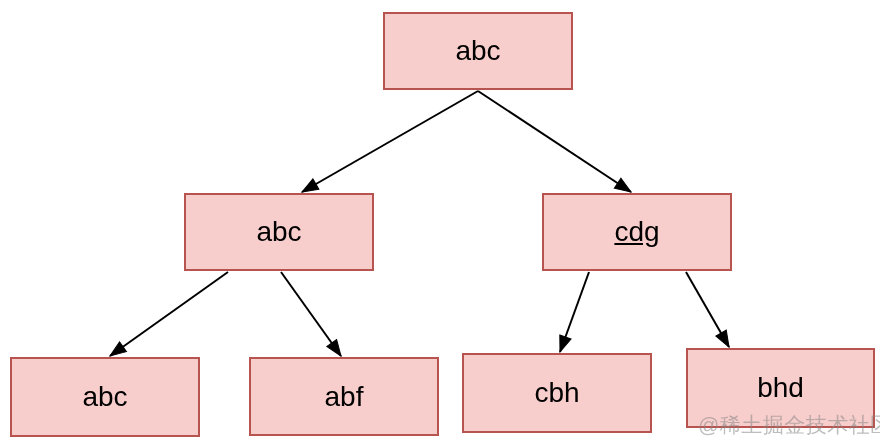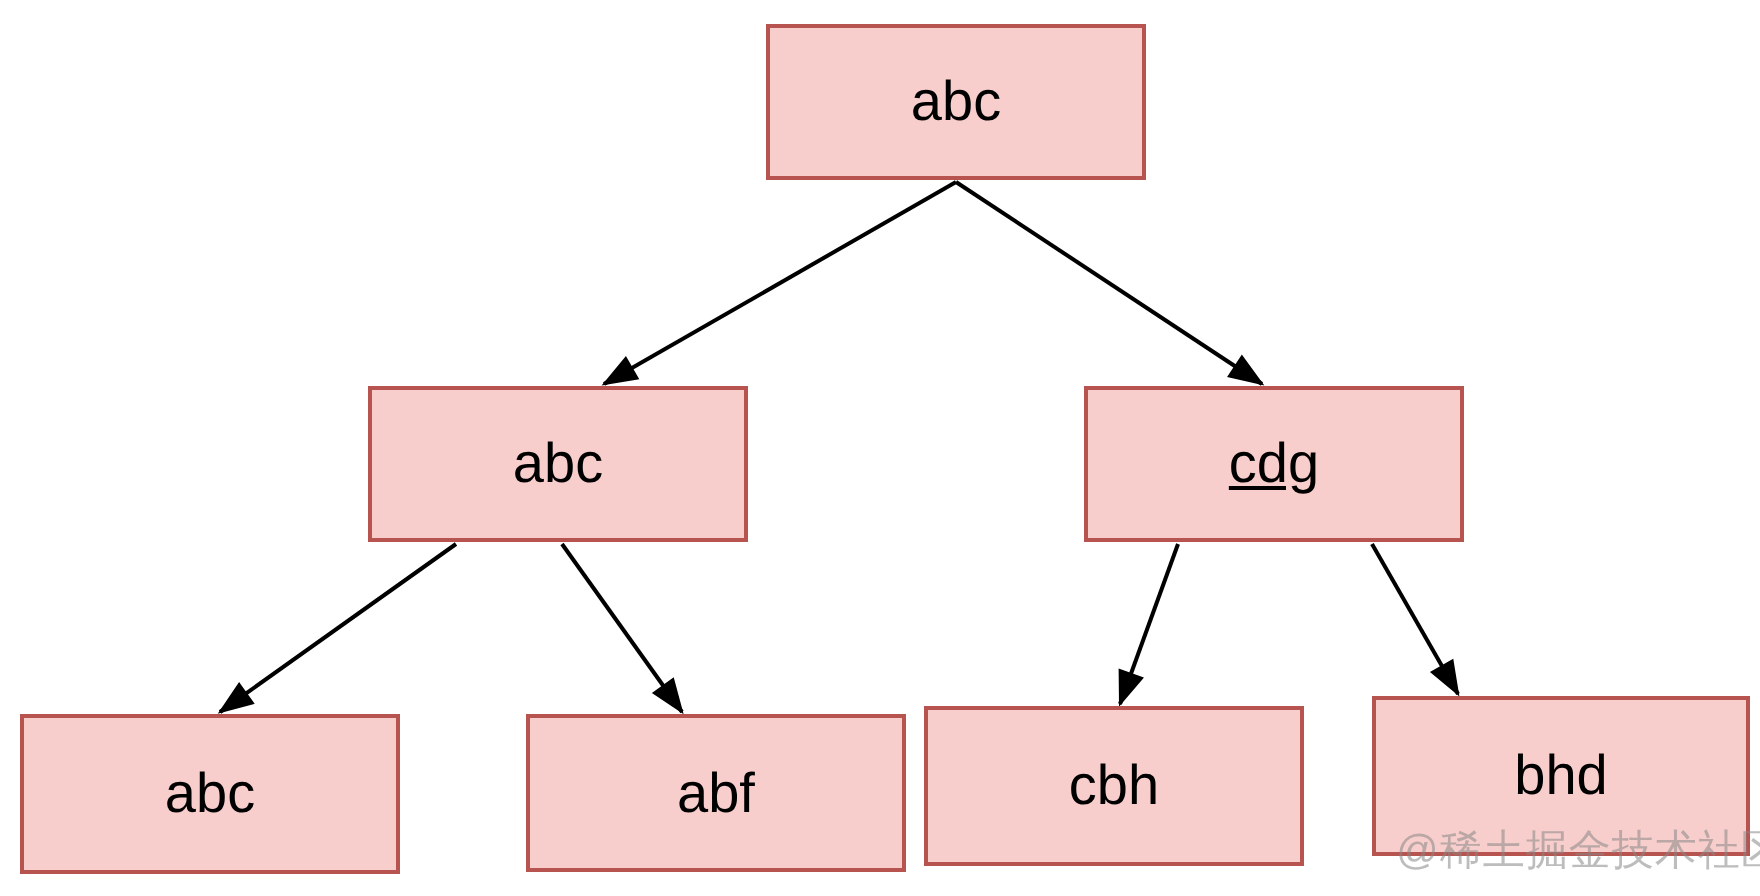--- a/index.html
+++ b/index.html
@@ -42,21 +42,21 @@
   .node-label {
     font-size: 28px;
     color: var(--node-text, #000000);
     line-height: 1;
     user-select: none;
   }
   .node-root        { left: 383px; top: 12px;  width: 190px; height: 78px; }
   .node-child-left  { left: 184px; top: 193px; width: 190px; height: 78px; }
   .node-child-right { left: 542px; top: 193px; width: 190px; height: 78px; text-decoration: underline; }
   .node-leaf-1      { left: 10px;  top: 357px; width: 190px; height: 80px; }
-  .node-leaf-2      { left: 263px; top: 357px; width: 190px; height: 79px; text-align: right; }
+  .node-leaf-2      { left: 249px; top: 357px; width: 190px; height: 79px; text-align: right; }
   .node-leaf-3      { left: 462px; top: 353px; width: 190px; height: 80px; }
   .node-leaf-4      { left: 686px; top: 348px; width: 189px; height: 80px; }
   .watermark {
     position: absolute;
     left: 698px;
     top: 411px;
     font-size: 21px;
     letter-spacing: 0.5px;
     color: var(--watermark-color, rgba(135,135,135,0.55));
     white-space: nowrap;

